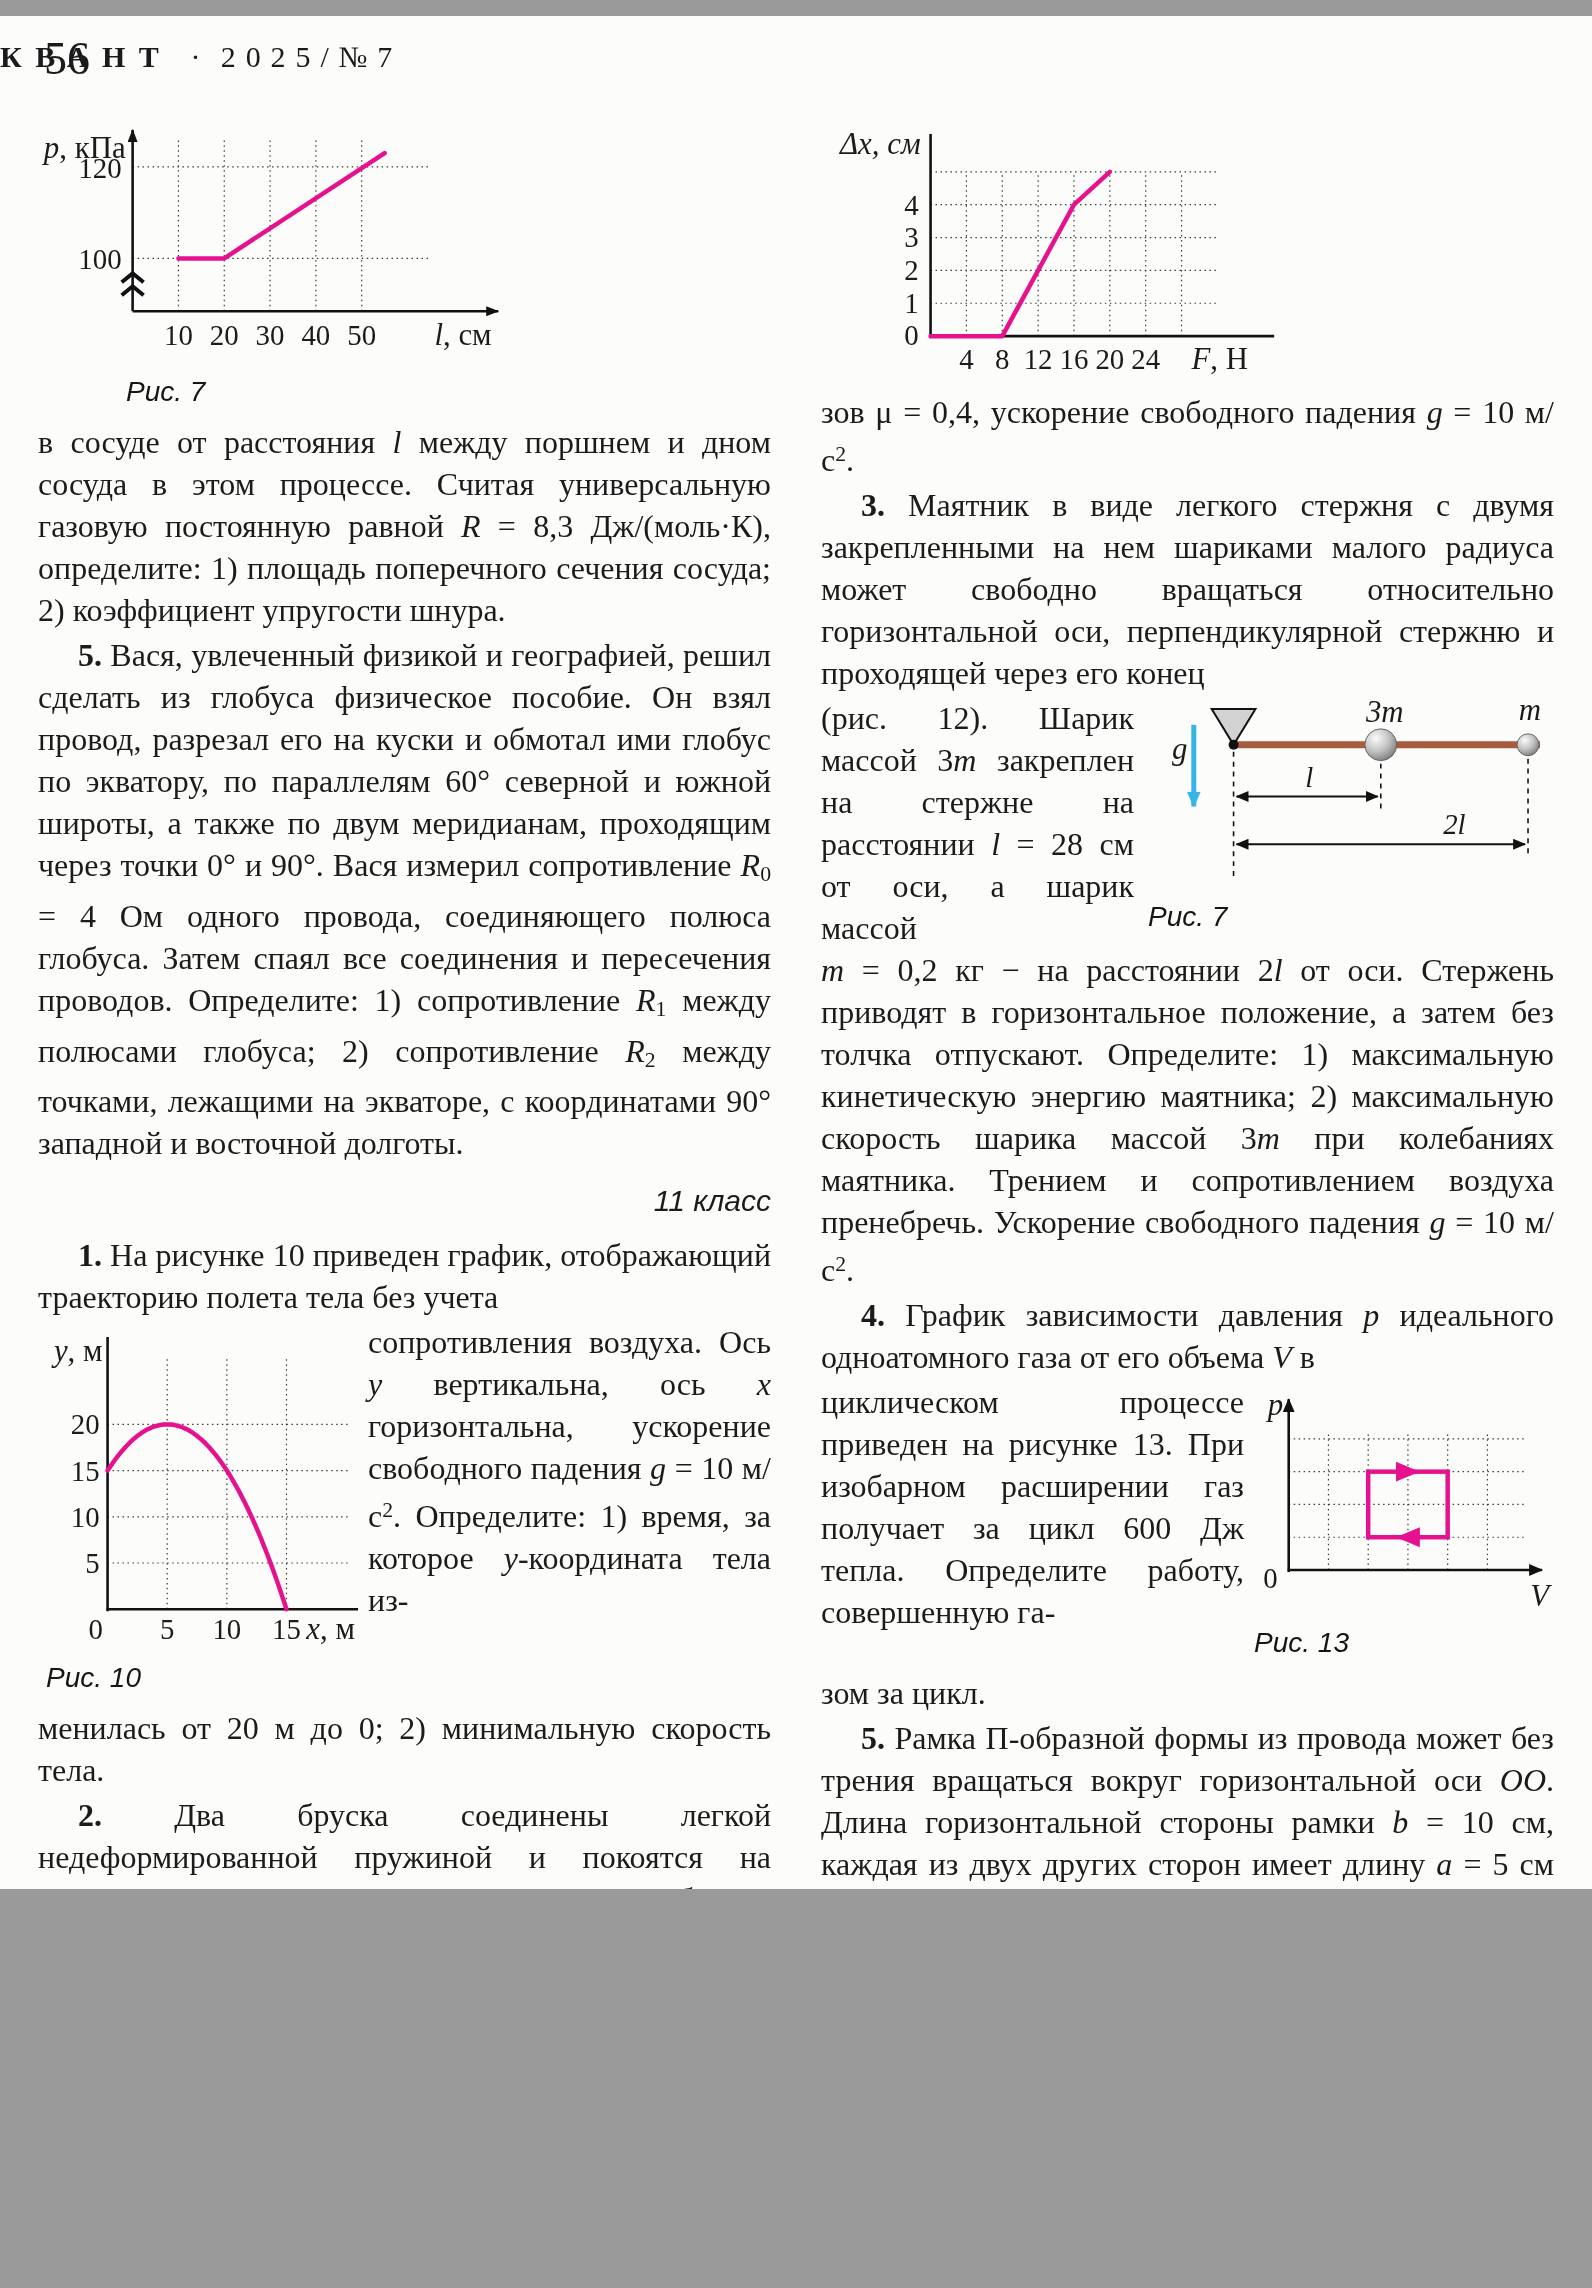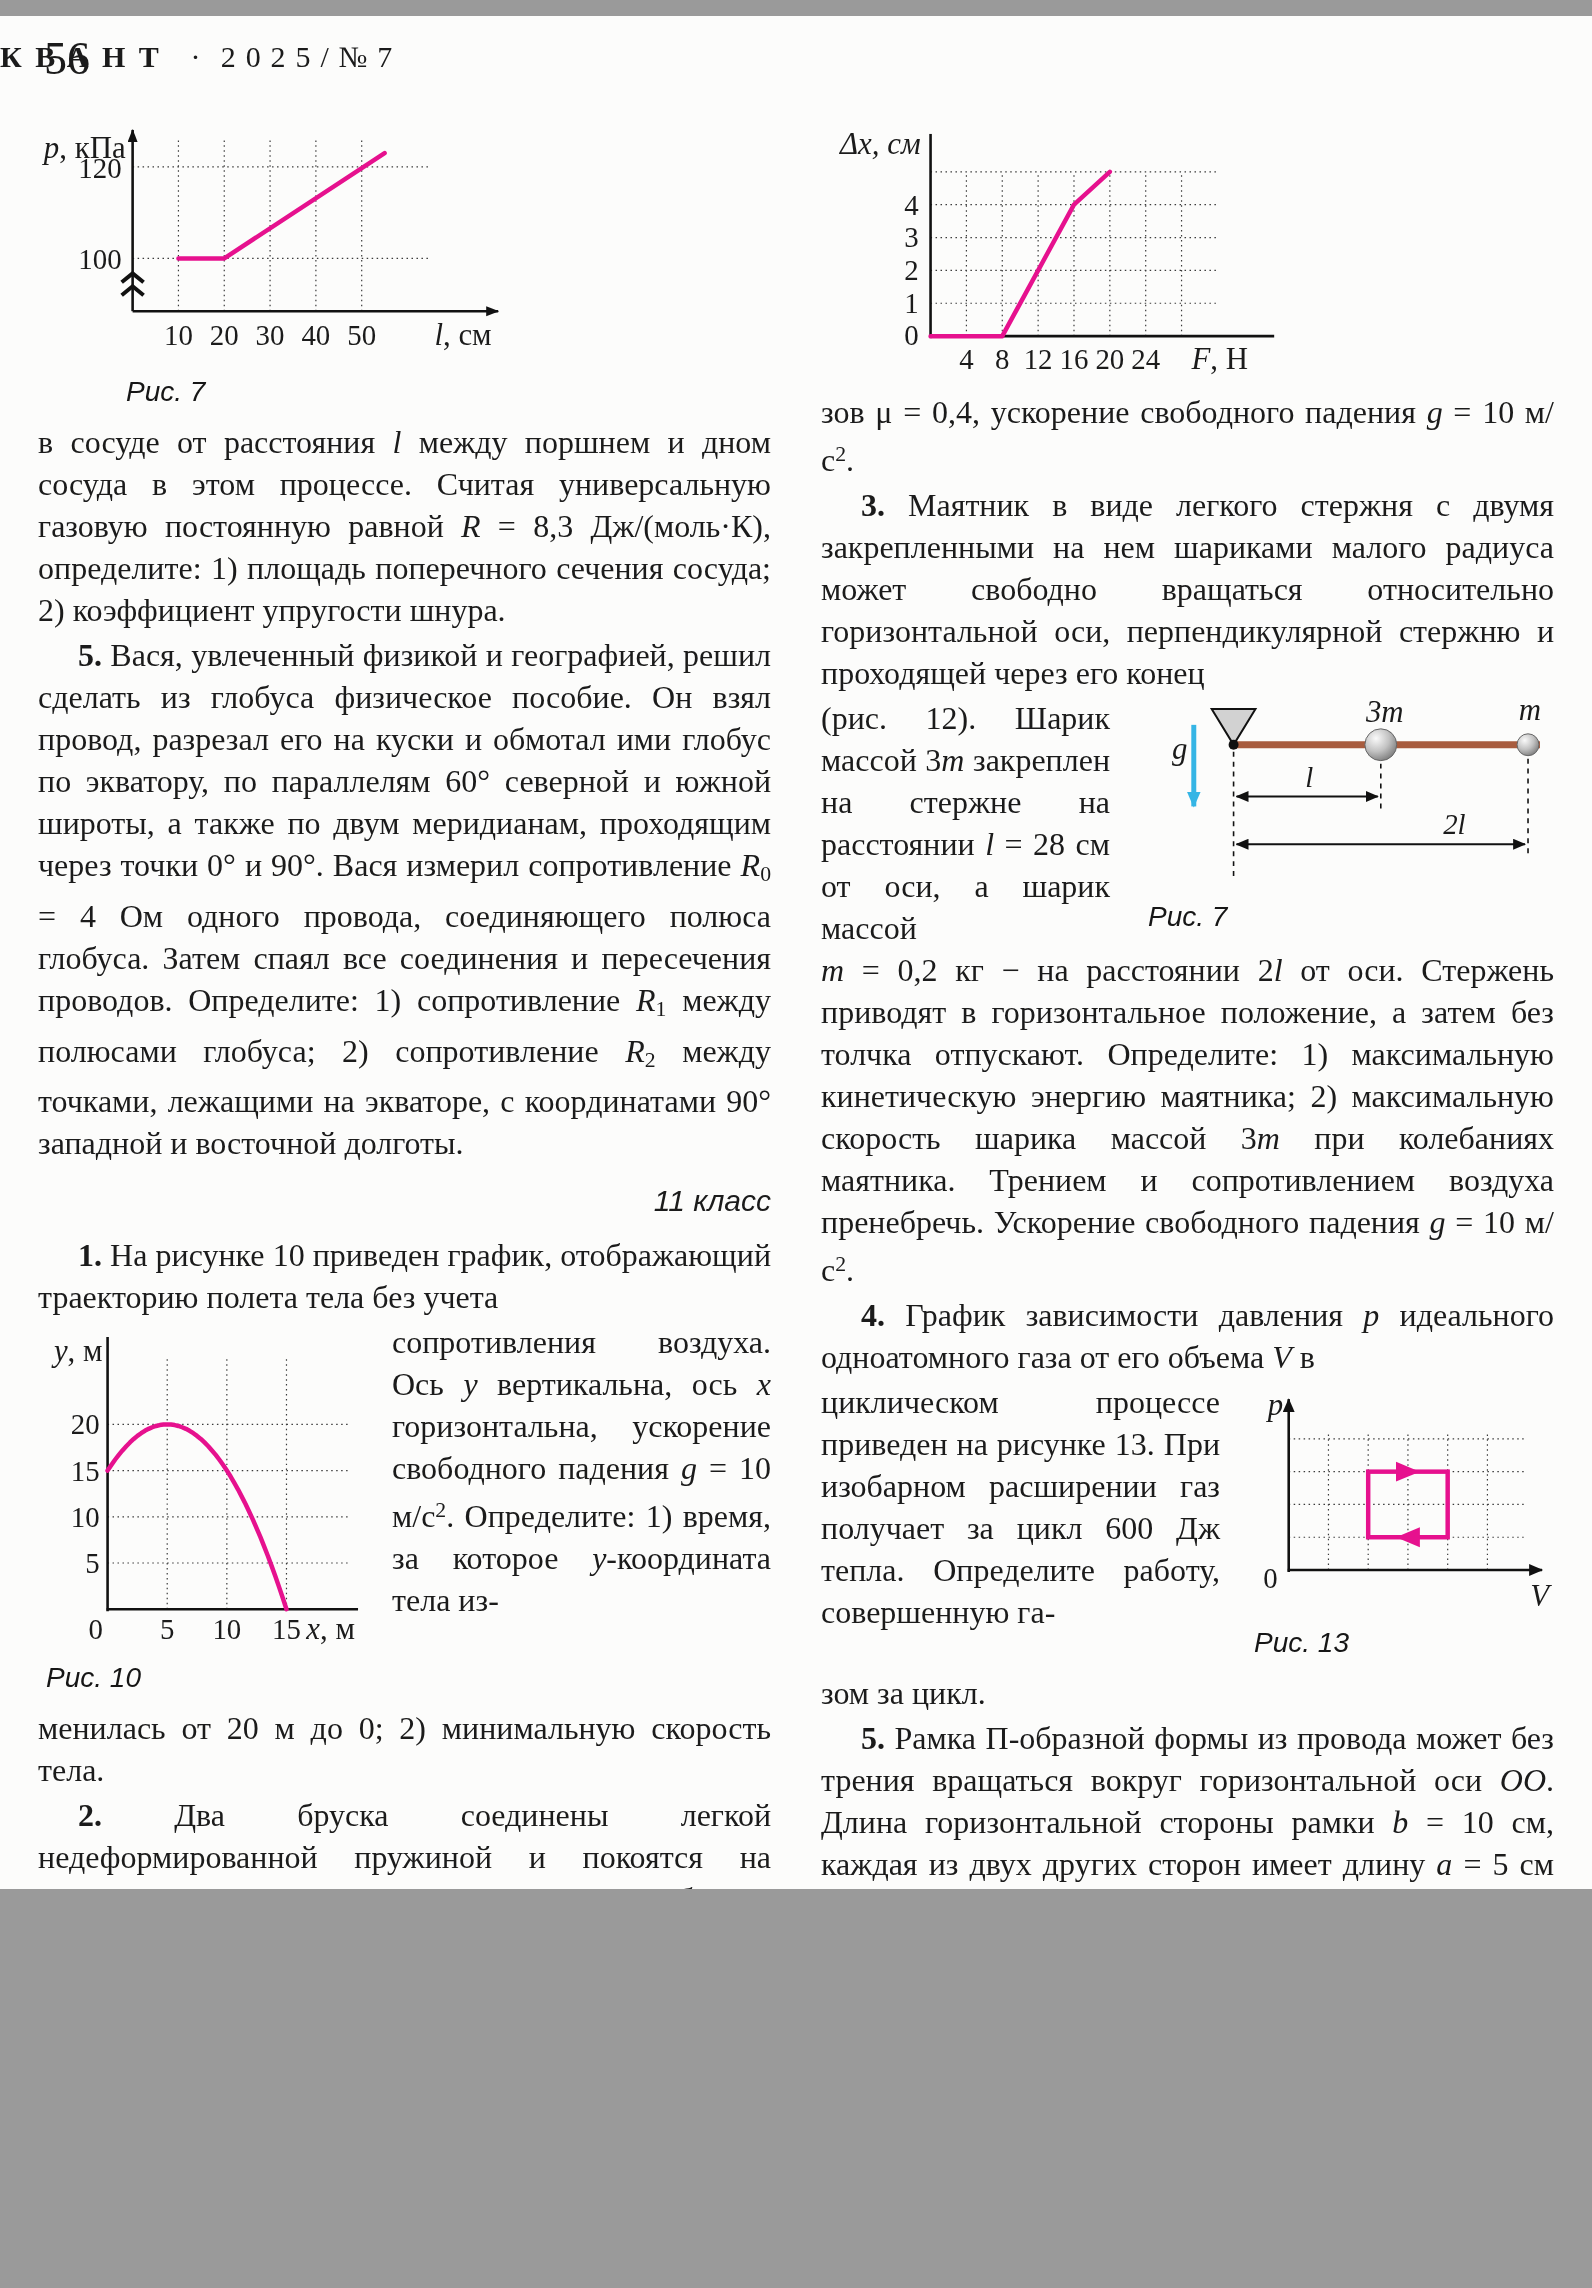--- a/index.html
+++ b/index.html
@@ -15,21 +15,21 @@
   .col{width:733px;font-size:32px;line-height:42px;text-align:justify;}
   .col p{margin:0 0 3px 0;}
   .indent{text-indent:40px;}
   sub{font-size:68%;vertical-align:-0.22em;}
   sup{font-size:68%;vertical-align:0.45em;}
   .heading{font-family:"Liberation Sans",sans-serif;font-style:italic;font-size:30px;
            text-align:right;margin:16px 0 12px 0;}
   .caption{font-family:"Liberation Sans",sans-serif;font-style:italic;font-size:28px;
            margin:0 0 8px 0;color:#161616;}
   .figblock{flex:none;}
-  .row{display:flex;gap:24px;align-items:flex-start;}
+  .row{display:flex;gap:0;align-items:flex-start;}
   .rowtext{flex:1;}
   svg text{font-family:"Liberation Serif",serif;fill:#1b1b1b;}
   .var{font-style:italic;}
   .tick{font-size:29px;}
   .alab{font-size:31px;}
   .grid{stroke:#3a3a3a;stroke-width:1.2;stroke-dasharray:1.5 3.5;}
   .axis{stroke:#111;stroke-width:2.6;}
   .chartline{fill:none;stroke-width:4.5;stroke-linejoin:round;stroke-linecap:round;}
   .center{text-align:center;}
 </style>

